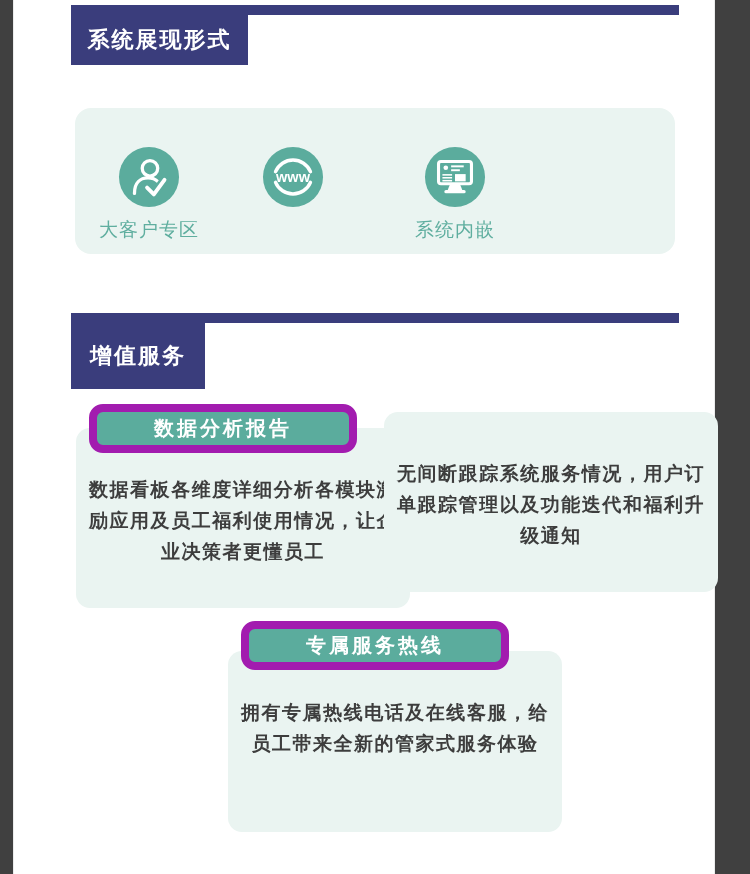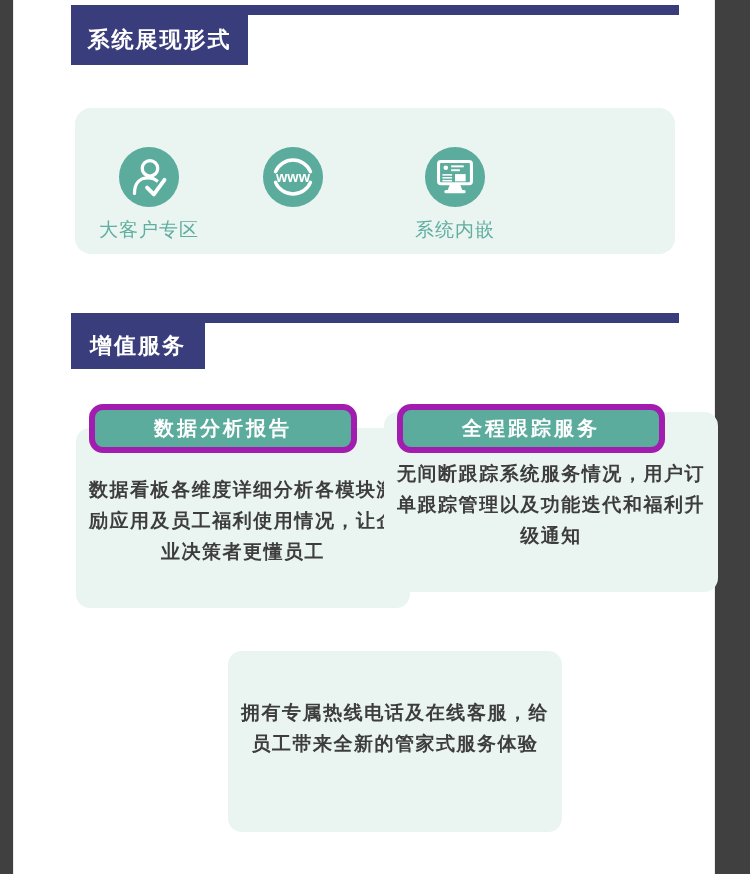--- a/index.html
+++ b/index.html
@@ -39,21 +39,21 @@
     font-weight: bold;
     letter-spacing: 2px;
     display: flex;
     align-items: center;
     justify-content: center;
     padding-top: 10px;
   }
   .bar-1 { top: 5px; }
   .block-1 { top: 5px; width: 177px; }
   .bar-2 { top: 313px; }
-  .block-2 { top: 313px; width: 134px; height: 56px; }
+  .block-2 { top: 313px; width: 134px; height: 76px; }
   
   .icons-panel {
     position: absolute;
     left: 75px; top: 108px;
     width: 600px; height: 146px;
     background: #eaf4f1;
     border-radius: 16px;
   }
   .feature {
     position: absolute;
@@ -80,21 +80,21 @@
     border-radius: 14px;
     font-weight: bold;
   }
   .card-a { left: 76px;  top: 428px; }
   .card-b { left: 384px; top: 412px; }
   .card-c { left: 228px; top: 651px; height: 181px; }
   .va-pill {
     position: absolute;
     width: 268px; height: 49px;
     background: #5bac9d;
-    border: 6px solid #a21caf;
+    border: 8px solid #a21caf;
     border-radius: 14px;
     color: #ffffff;
     font-size: 20px;
     font-weight: bold;
     letter-spacing: 3px;
     display: flex;
     align-items: center;
     justify-content: center;
     white-space: nowrap;
   }
@@ -175,20 +175,20 @@
   <div class="va-card card-a">
     <p class="va-body">数据看板各维度详细分析各模块激励应用及员工福利使用情况，让企业决策者更懂员工</p>
   </div>
   <div class="va-pill pill-a">
     <span>数据分析报告</span>
   </div>
 
   <div class="va-card card-b">
     <p class="va-body">无间断跟踪系统服务情况，用户订单跟踪管理以及功能迭代和福利升级通知</p>
   </div>
-  <div class="va-pill pill-b">
-    <span>全程跟踪服务</span>
-  </div>
 
   <div class="va-card card-c">
     <p class="va-body">拥有专属热线电话及在线客服，给员工带来全新的管家式服务体验</p>
   </div>
+  <div class="va-pill pill-c">
+    <span>专属服务热线</span>
+  </div>
 </div>
 
 </body></html>

